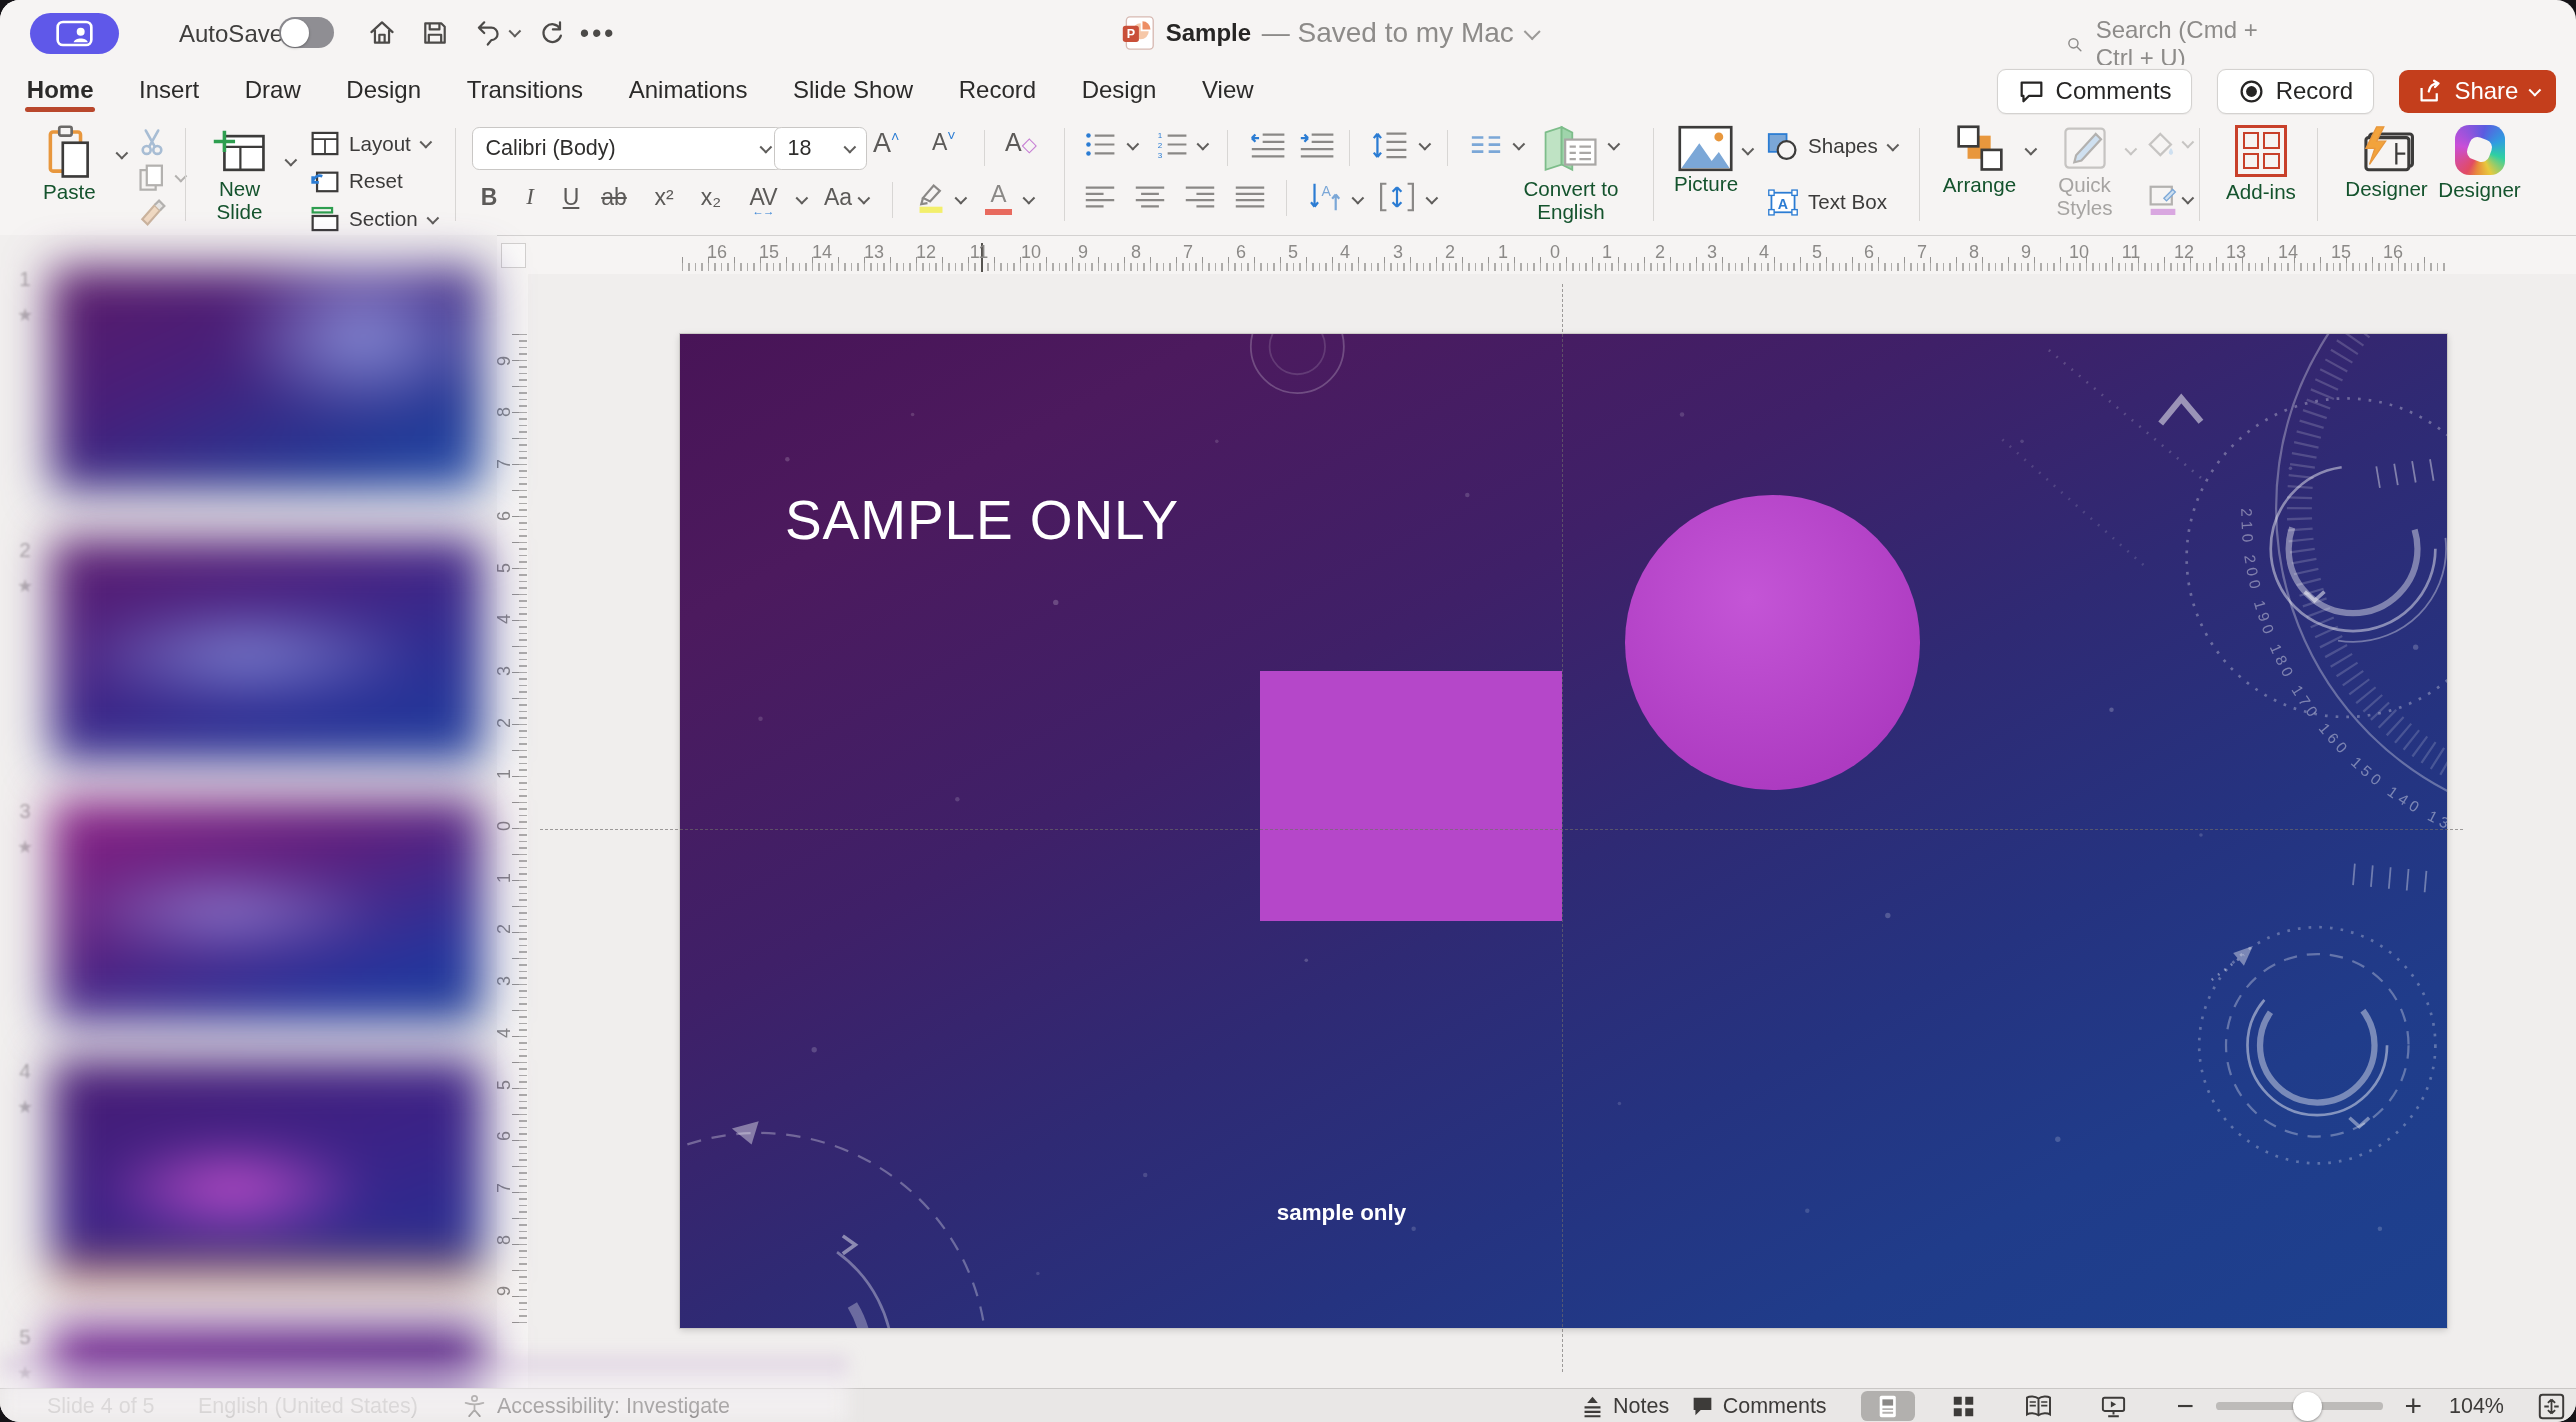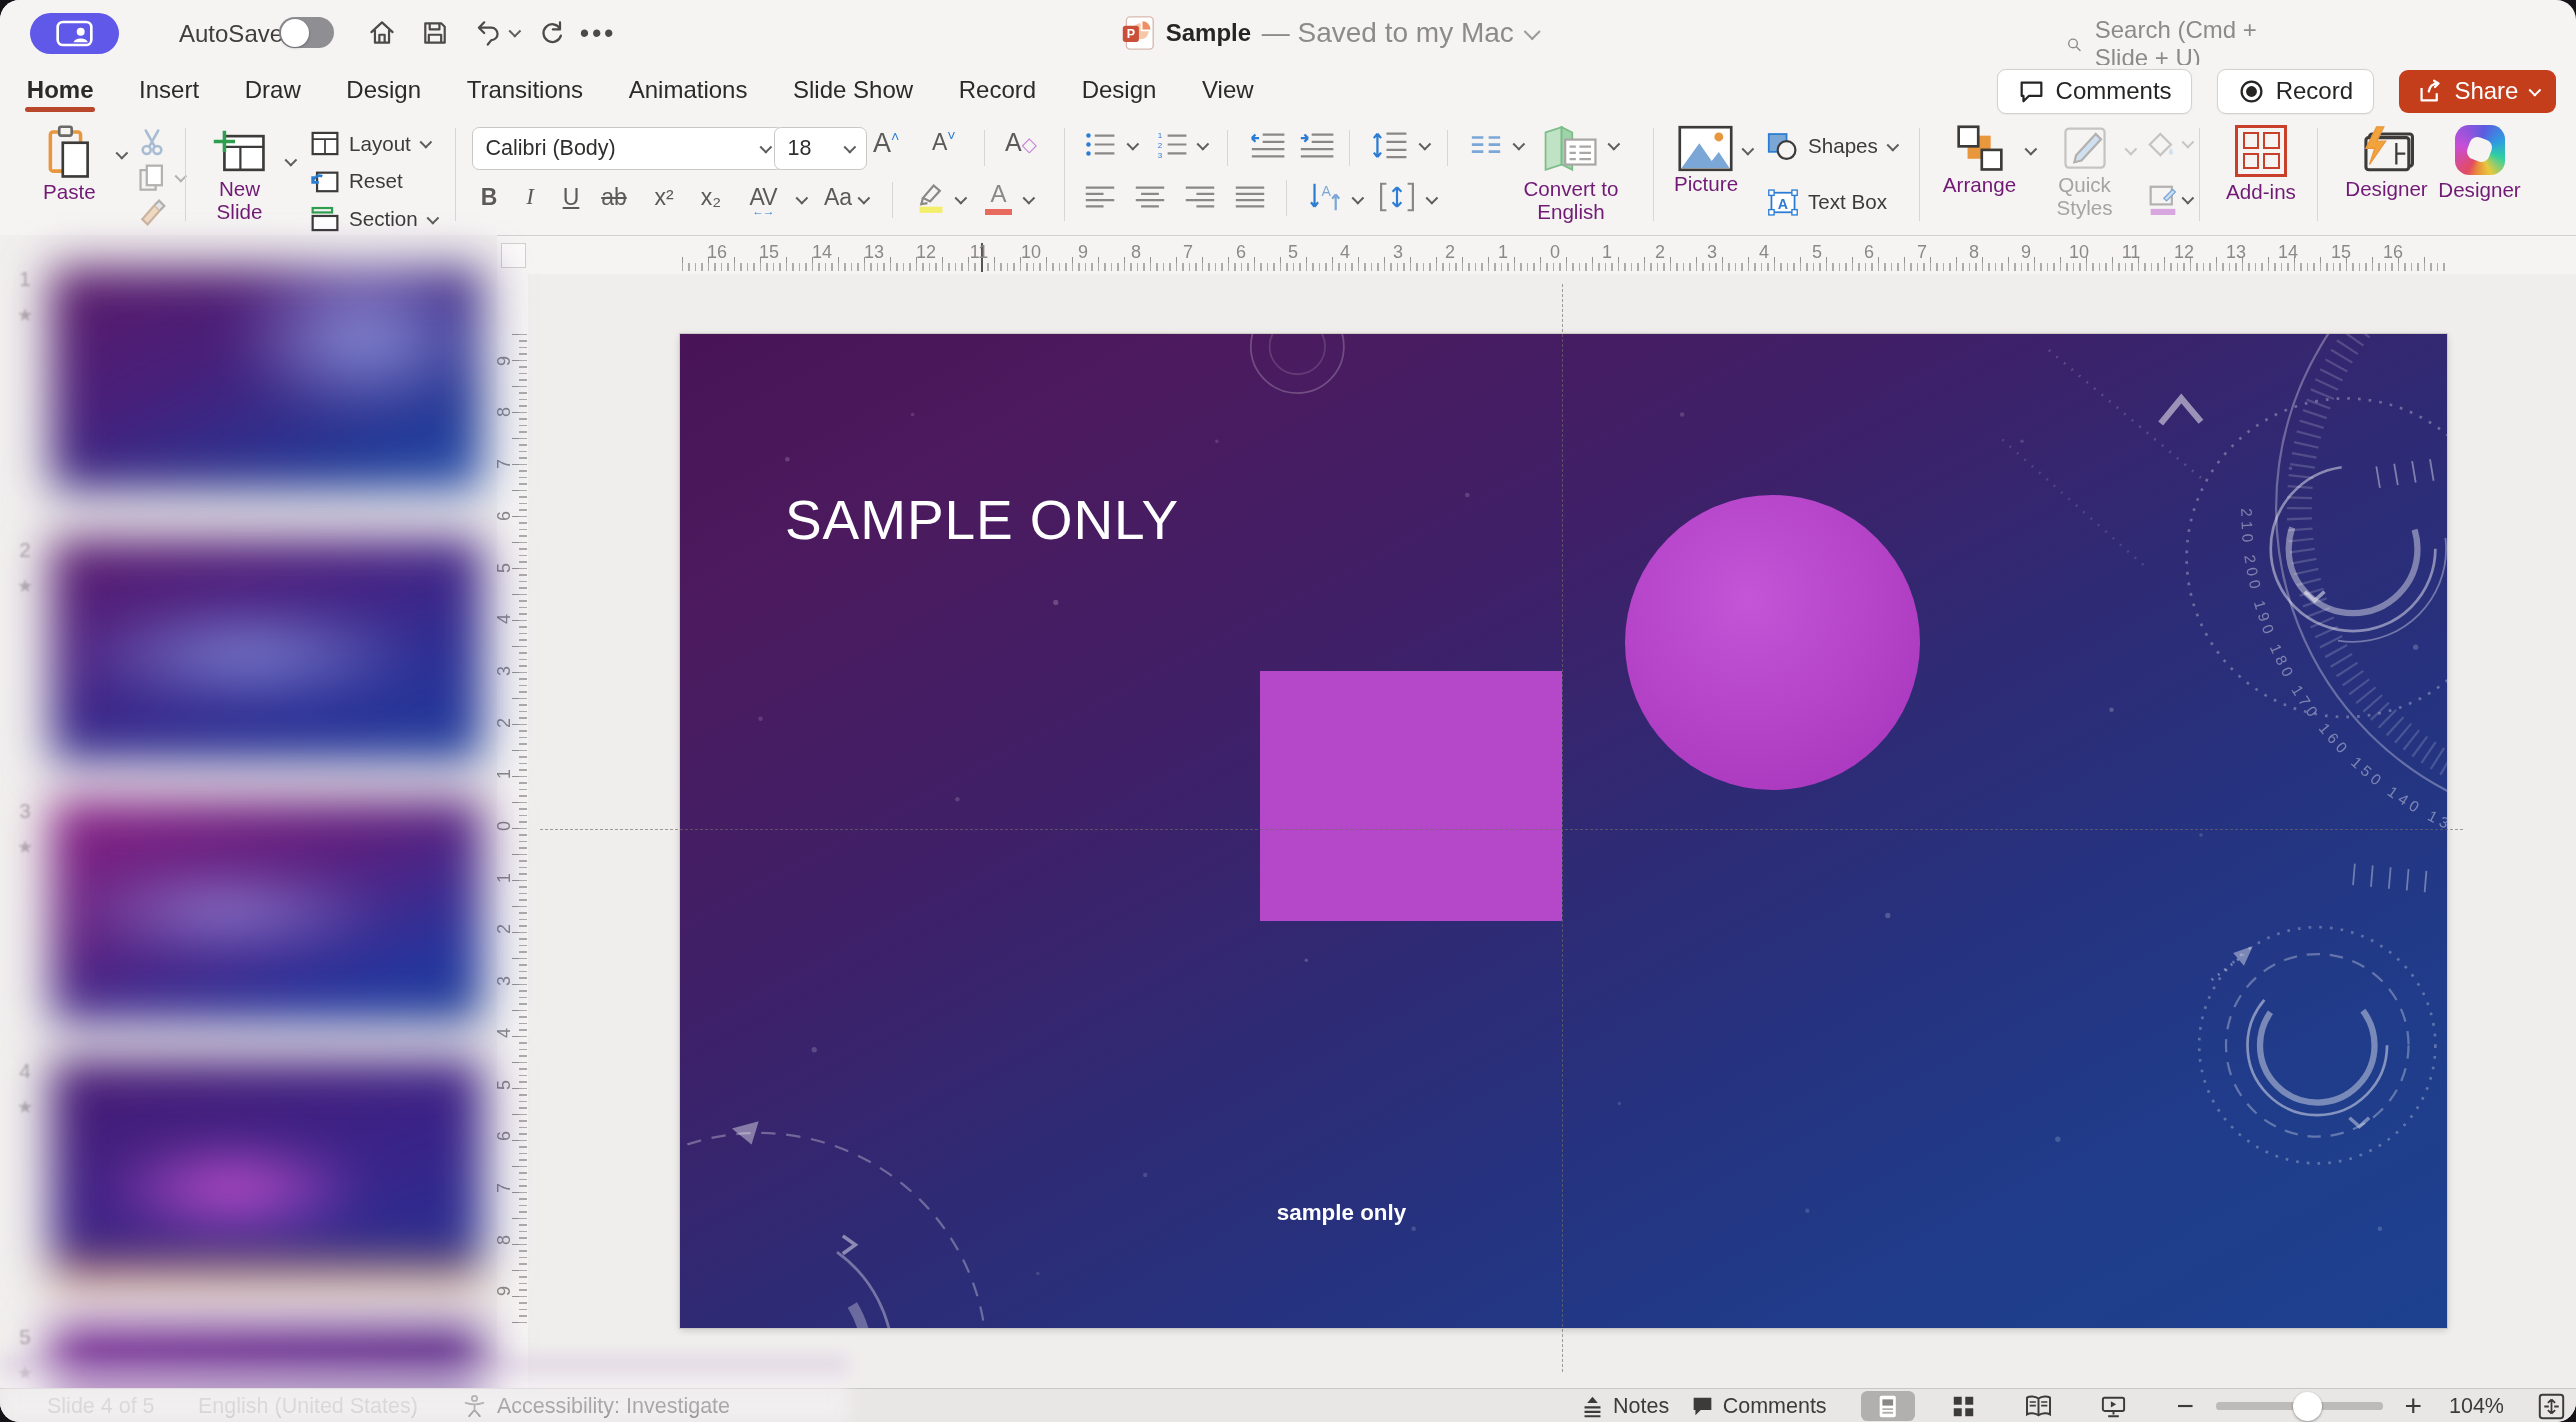--- a/index.html
+++ b/index.html
@@ -30,21 +30,21 @@
   .tab{position:relative;font-size:24px;color:#29282 7;color:#2b2a29;cursor:pointer;padding:0 1.8px;}
   .tab.active{font-weight:bold;}
   .tab .uline{position:absolute;left:0;right:0;bottom:-8px;height:5.4px;border-radius:2.7px;background:#b9472c;}
   .tab-actions{position:absolute;right:19.7px;top:3.6px;display:flex;gap:25px;align-items:center;}
   .pillbtn{height:43px;border-radius:9px;border:1.3px solid #d4d2d0;background:#fff;display:flex;align-items:center;gap:10.7px;padding:0 19.7px;font-size:24px;color:#262524;cursor:pointer;box-shadow:0 0.9px 1.8px rgba(0,0,0,.06);}
   .sharebtn{height:43px;border-radius:9px;background:#c43e1c;color:#fff;display:flex;align-items:center;gap:10.7px;padding:0 18px;font-size:24px;cursor:pointer;}
 
   
   .ribbon{position:absolute;left:0;top:115px;width:2576px;height:120px;background:#f6f4f3;border-bottom:1.3px solid #d3d1d0;}
   .rdiv{position:absolute;top:12.5px;width:1.3px;height:93px;background:#d8d6d4;}
-  .biglabel{font-size:20.6px;color:#701a75;text-align:center;line-height:23px;}
+  .biglabel{font-size:20.6px;color:#14532d;text-align:center;line-height:23px;}
   .gray .biglabel{color:#a6a4a2;}
   .rowbtn{display:flex;align-items:center;gap:9px;font-size:20.6px;color:#3c3b3a;cursor:pointer;}
   .glyphbtn{font-size:23px;color:#5c5a58;width:34px;text-align:center;cursor:pointer;}
   .selbox{height:41px;background:#fff;border:1.3px solid #c9c7c5;border-radius:7.2px;display:flex;align-items:center;justify-content:space-between;padding:0 12.5px;font-size:21.5px;color:#2f2e2d;cursor:pointer;}
   .minidiv{width:1.3px;height:36px;background:#d8d6d4;}
 
   
   .hruler{position:absolute;left:528px;top:240px;width:2048px;height:34px;background:#f6f4f3;}
   .hr-num{position:absolute;top:1.8px;transform:translateX(-50%);font-size:18px;color:#8b8987;}
   .hticks-minor{position:absolute;left:154px;top:23px;width:1766px;height:8px;background:repeating-linear-gradient(to right,#aeacaa 0 1.3px,transparent 1.3px 6.5px);}
@@ -151,21 +151,21 @@
       <span class="name">Sample</span>
       <span class="saved">— Saved to my Mac</span>
       <span class="chv gray"></span>
     </div>
 
     <div class="searchbar">
       <svg width="27" height="27" viewBox="0 0 30 30">
           <circle cx="13" cy="13" r="8" fill="none" stroke="#8d8b89" stroke-width="2.5"></circle>
           <path d="M19 19 L26 26" stroke="#8d8b89" stroke-width="2.5" stroke-linecap="round"></path>
         </svg>
-      <span>Search (Cmd + Slide + U)</span>
+      <span>Search (Cmd + Ctrl + U)</span>
     </div>
   </header>
 
   <nav class="tabsrow">
     <div class="tabs">
         <div class="tab active">Home<span class="uline"></span></div>
         <div class="tab">Insert</div>
         <div class="tab">Draw</div>
         <div class="tab">Design</div>
         <div class="tab">Transitions</div>

